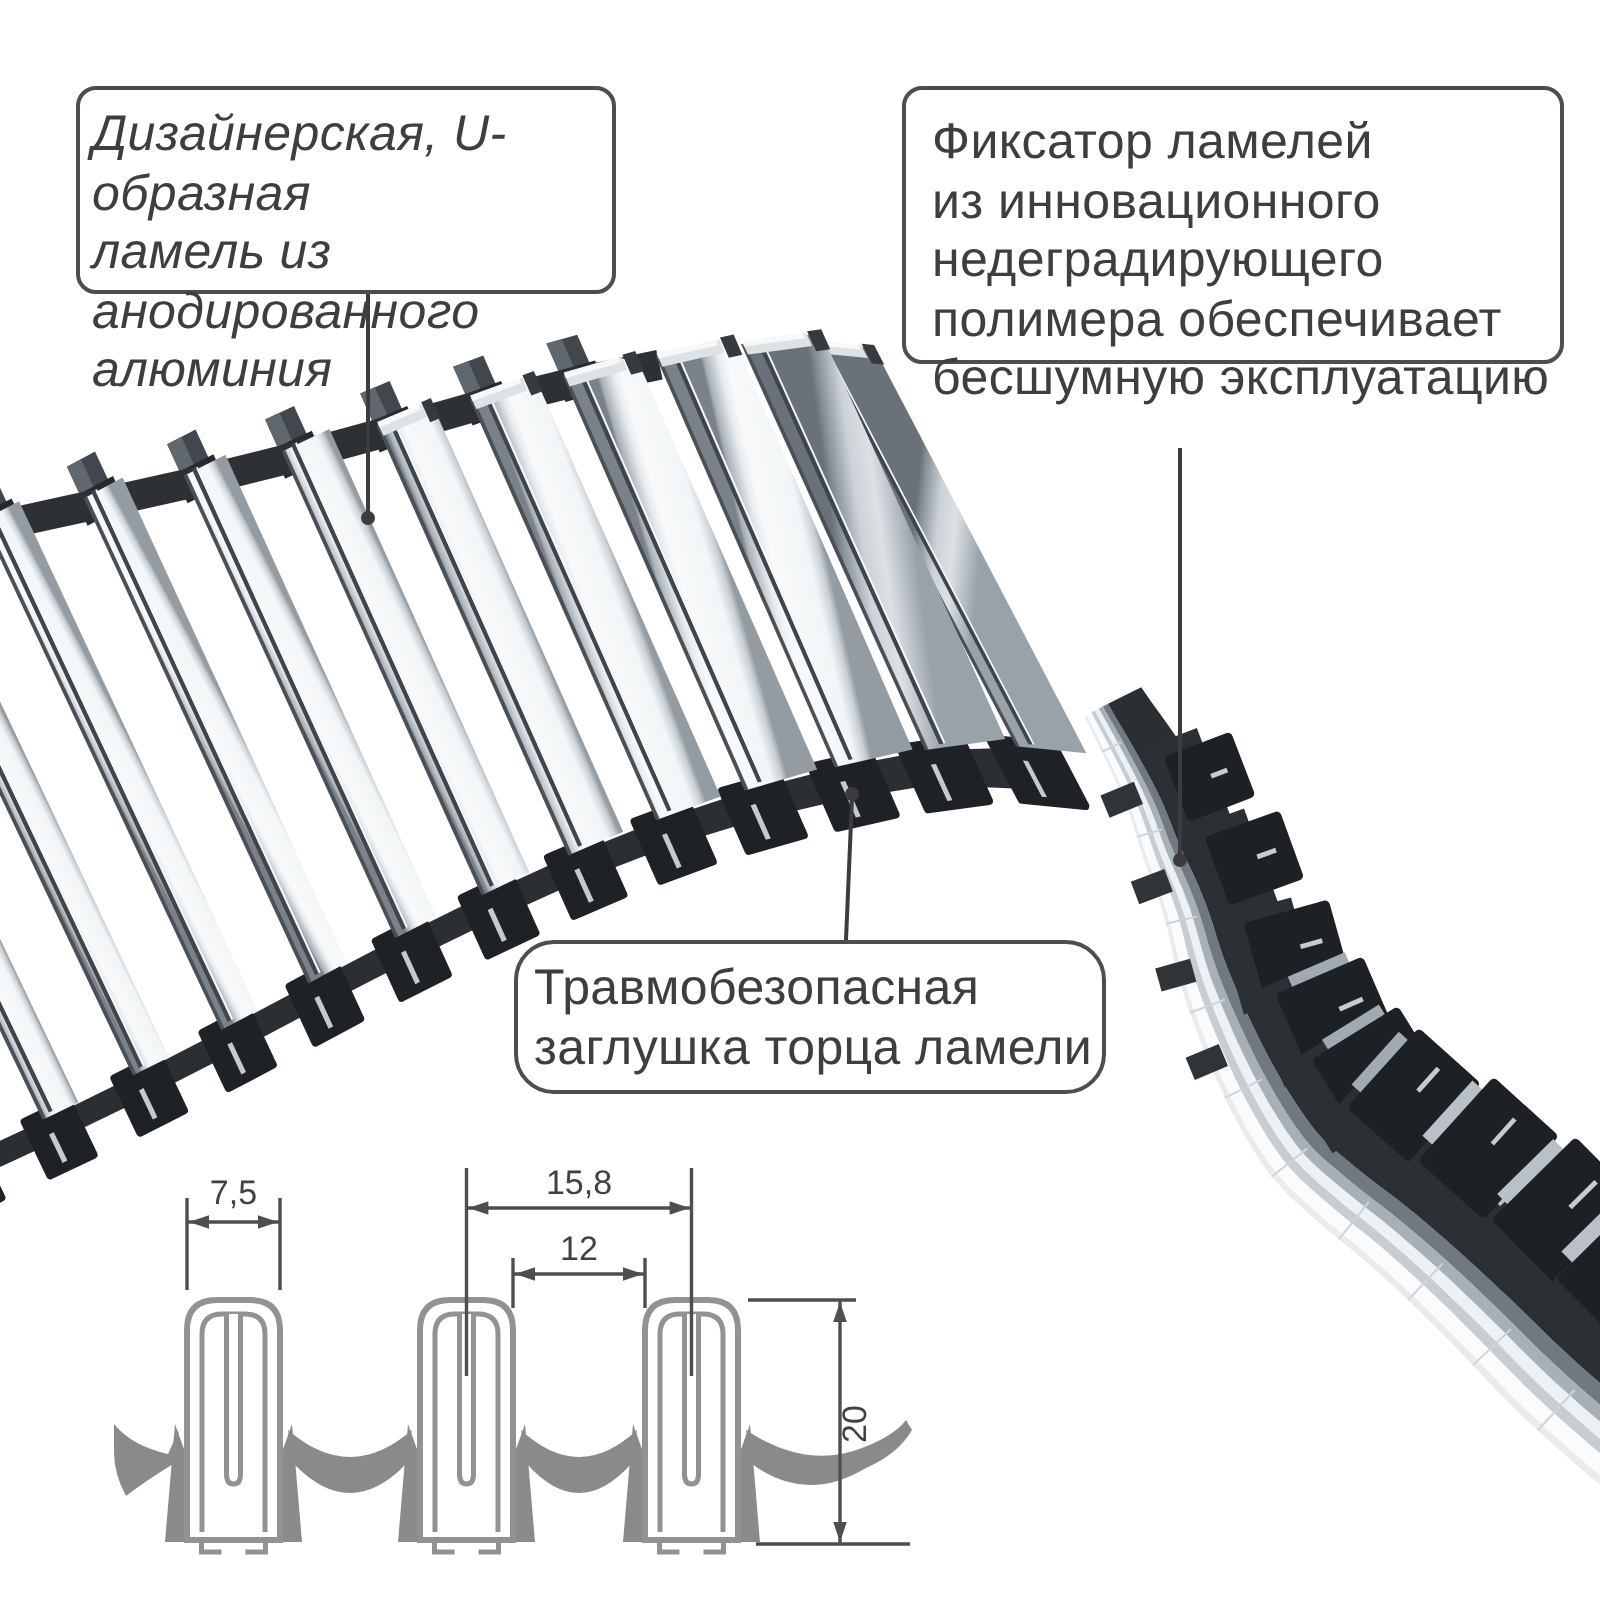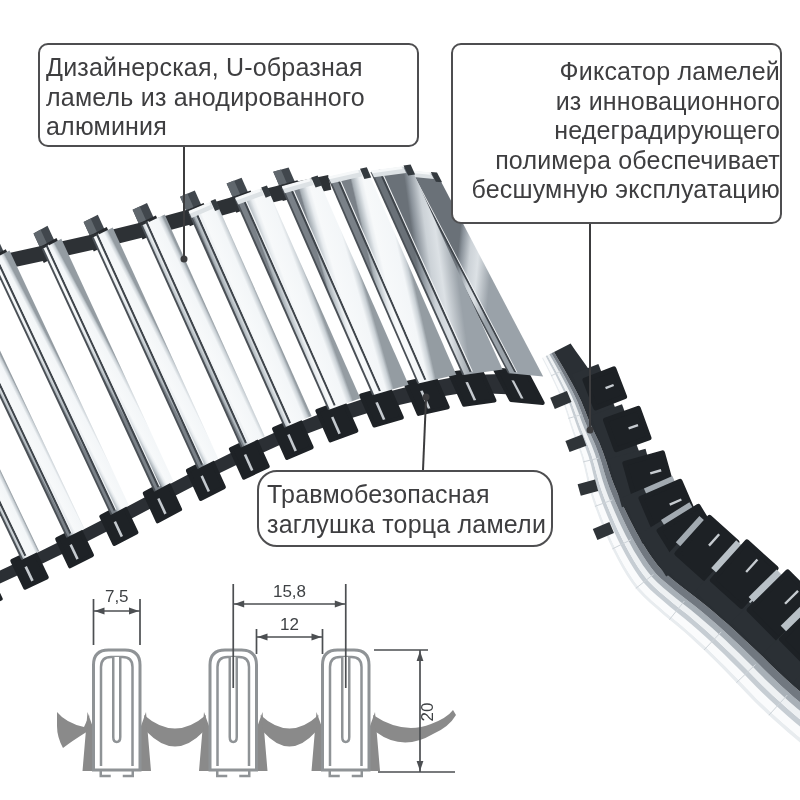--- a/index.html
+++ b/index.html
@@ -396,14 +396,14 @@
     <text x="289.5" y="597" style="font-family:'Liberation Sans',sans-serif;font-size:17px;fill:#3f4245" text-anchor="middle">15,8</text>
     <text x="289.5" y="630" style="font-family:'Liberation Sans',sans-serif;font-size:17px;fill:#3f4245" text-anchor="middle">12</text>
     <text x="433" y="712" style="font-family:'Liberation Sans',sans-serif;font-size:17px;fill:#3f4245" text-anchor="middle" transform="rotate(-90 433 712)">20</text>
 <path d="M 184 147 L 184 257" stroke="#3c3c3e" stroke-width="2" fill="none"></path>
     <circle cx="184" cy="259" r="3.5" fill="#3c3c3e"></circle>
     <path d="M 590 224 L 590 429" stroke="#3c3c3e" stroke-width="2" fill="none"></path>
     <circle cx="590" cy="430" r="3.5" fill="#3c3c3e"></circle>
     <path d="M 423 470 L 426 399" stroke="#3c3c3e" stroke-width="2" fill="none"></path>
     <circle cx="426" cy="397" r="3.5" fill="#3c3c3e"></circle>
 </svg>
-<div class="box" id="b1" style="left:38px; top:43px; width:381px; height:104px;">Дизайнерская, U-образная<br>ламель из анодированного<br>алюминия</div>
-<div class="box" id="b2" style="left:451px; top:43px; width:331px; height:181px;text-align:right;">Фиксатор ламелей<br>из инновационного<br>недеградирующего<br>полимера обеспечивает<br>бесшумную эксплуатацию</div>
+<div class="box" id="b1" style="left:38px; top:43px; width:270px; height:104px;font-style:italic;">Дизайнерская, U-образная<br>ламель из анодированного<br>алюминия</div>
+<div class="box" id="b2" style="left:451px; top:43px; width:331px; height:139px;">Фиксатор ламелей<br>из инновационного<br>недеградирующего<br>полимера обеспечивает<br>бесшумную эксплуатацию</div>
 <div class="box" id="b3" style="left:257px; top:470px; width:296px; height:77px;">Травмобезопасная<br>заглушка торца ламели</div>
 </body></html>

